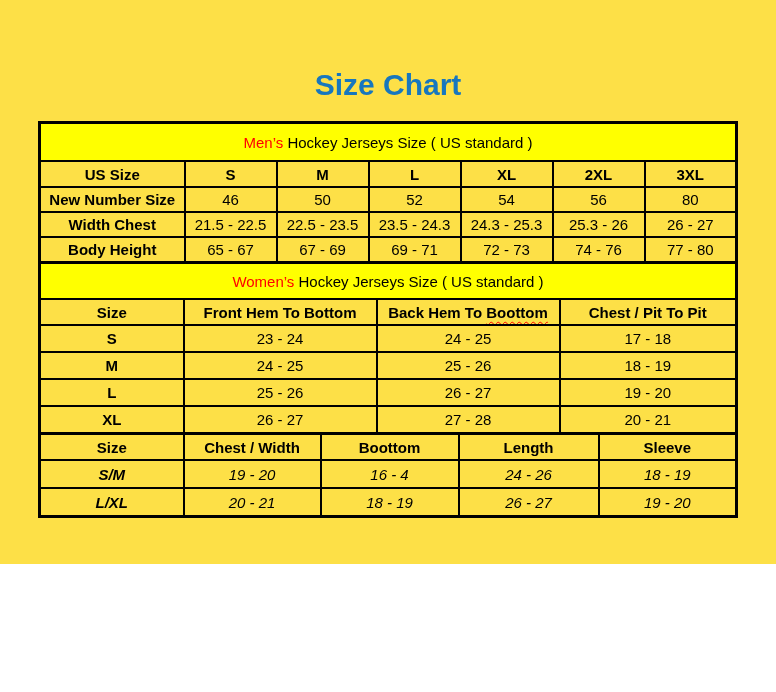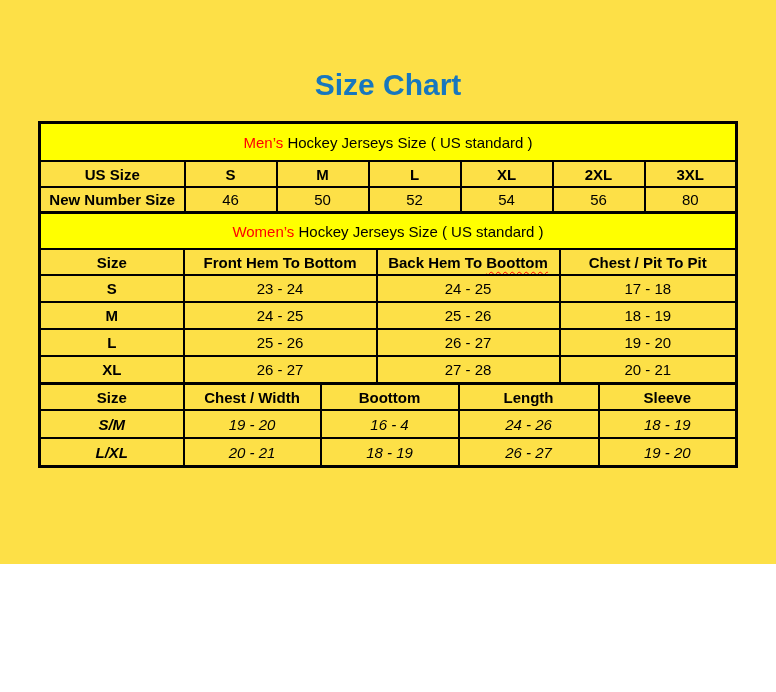--- a/index.html
+++ b/index.html
@@ -105,20 +105,38 @@
       </tr>
       <tr class="mens-row">
         <td class="row-label">New Number Size</td>
         <td>46</td>
         <td>50</td>
         <td>52</td>
         <td>54</td>
         <td>56</td>
         <td>80</td>
       </tr>
+      <tr class="mens-row">
+        <td class="row-label">Width Chest</td>
+        <td>21.5 - 22.5</td>
+        <td>22.5 - 23.5</td>
+        <td>23.5 - 24.3</td>
+        <td>24.3 - 25.3</td>
+        <td>25.3 - 26</td>
+        <td>26 - 27</td>
+      </tr>
+      <tr class="mens-row">
+        <td class="row-label">Body Height</td>
+        <td>65 - 67</td>
+        <td>67 - 69</td>
+        <td>69 - 71</td>
+        <td>72 - 73</td>
+        <td>74 - 76</td>
+        <td>77 - 80</td>
+      </tr>
     </tbody>
       </table>
 
     <table class="size-table">
       <colgroup>
         <col style="width:144px">
           <col style="width:193px">
           <col style="width:183px">
           <col style="width:177px">
       </colgroup>

